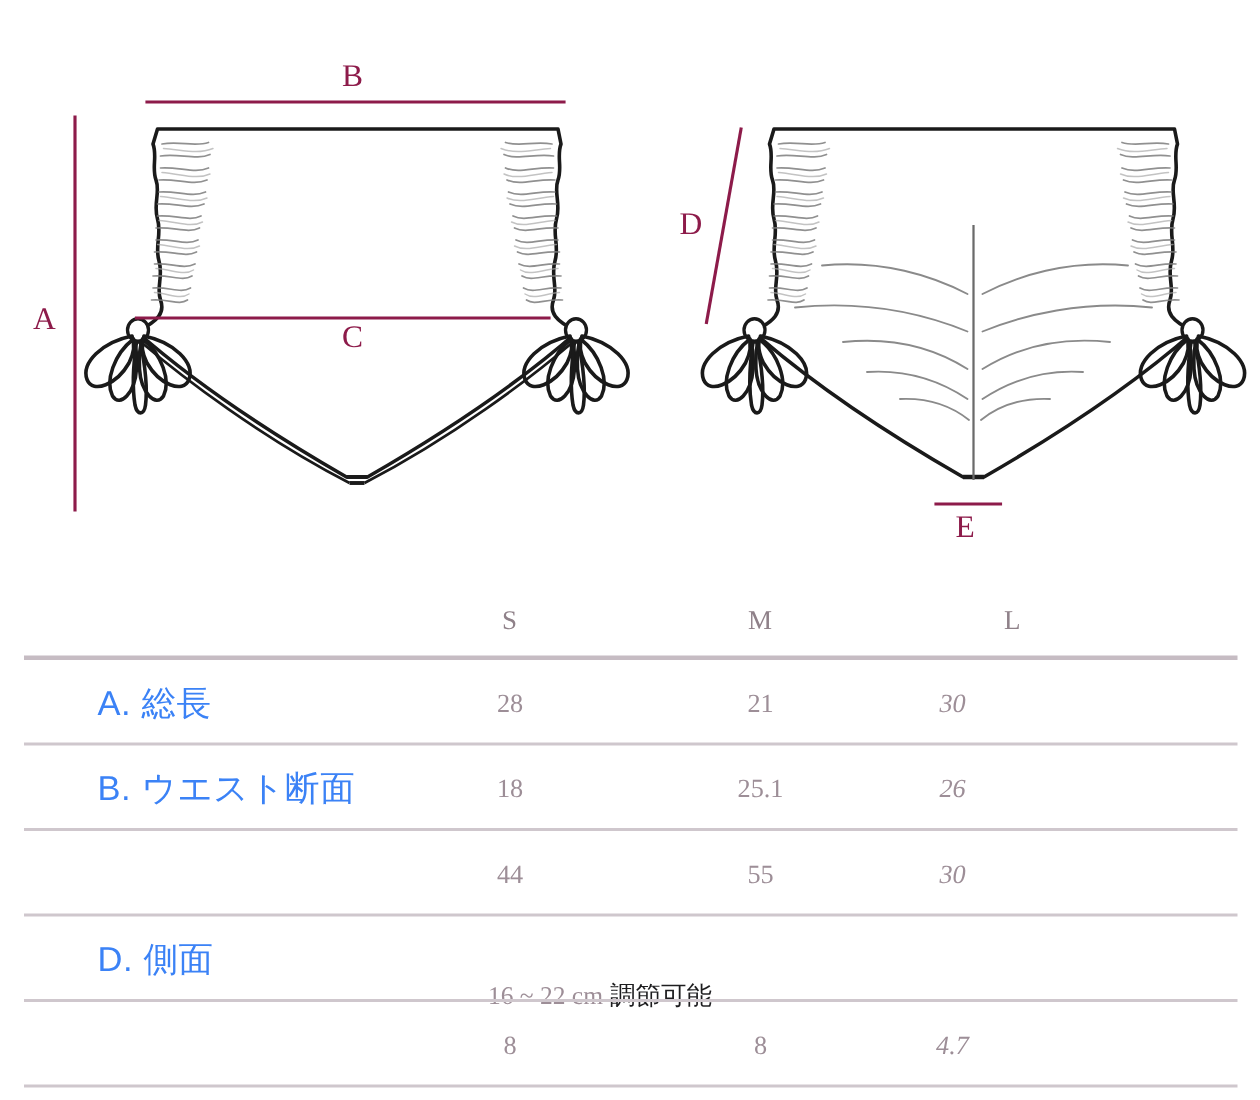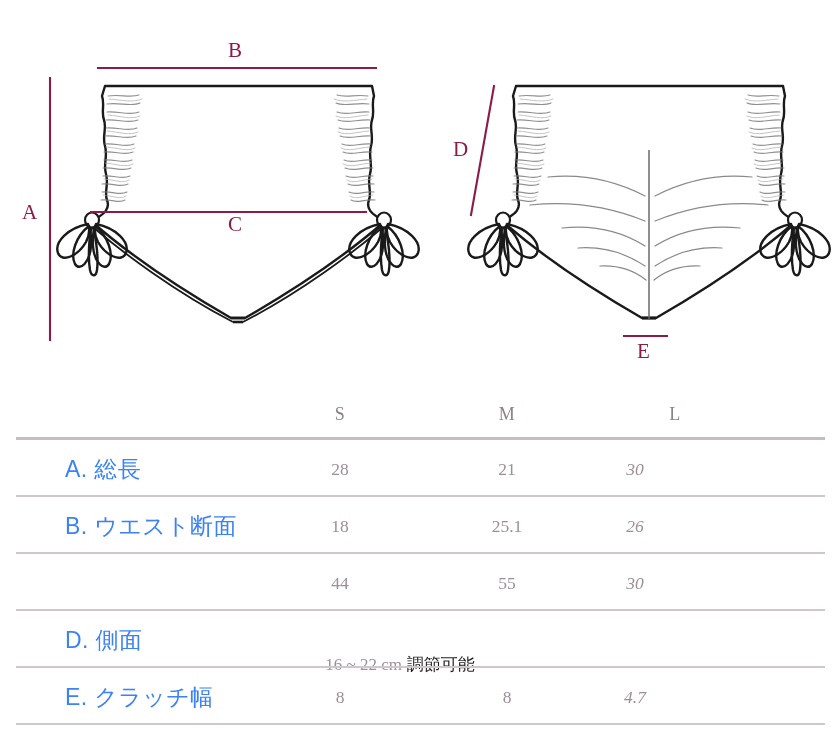--- a/index.html
+++ b/index.html
@@ -254,21 +254,20 @@
     <div class="row">
       <span class="cell-label">D. 側面</span>
       <span class="merged-val">
         <span class="num">16 ~ 22 cm</span>
         <span class="jp">調節可能</span>
       </span>
       <div class="divider" style="bottom:0;"></div>
     </div>
 
     <div class="row">
-      <span class="cell-label">E. クラッチ幅</span>
       <span class="cell-val s">8</span>
       <span class="cell-val m">8</span>
       <span class="cell-val l">4.7</span>
       <div class="divider" style="bottom:0;"></div>
     </div>
 
   </div>
 </div>
 
 </body></html>

